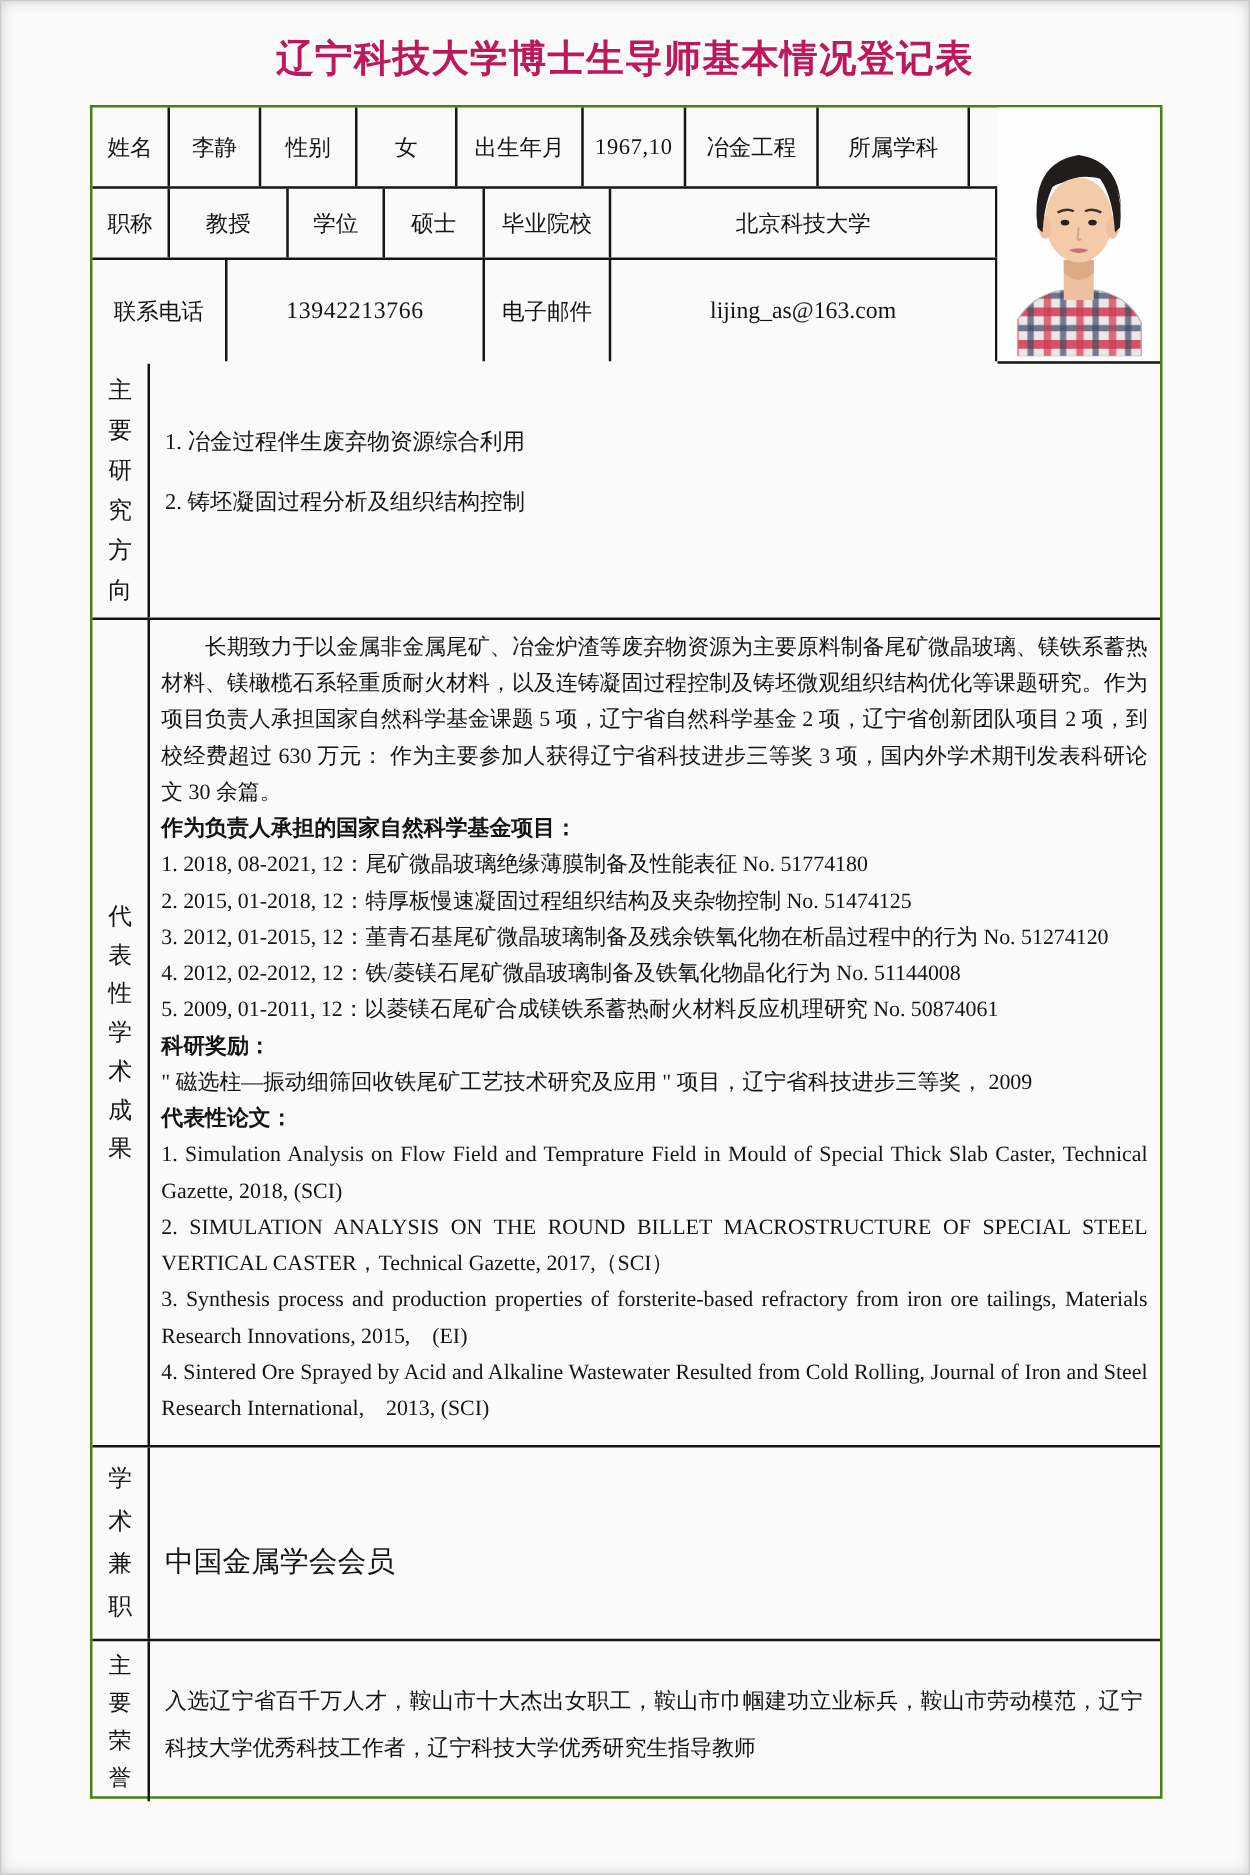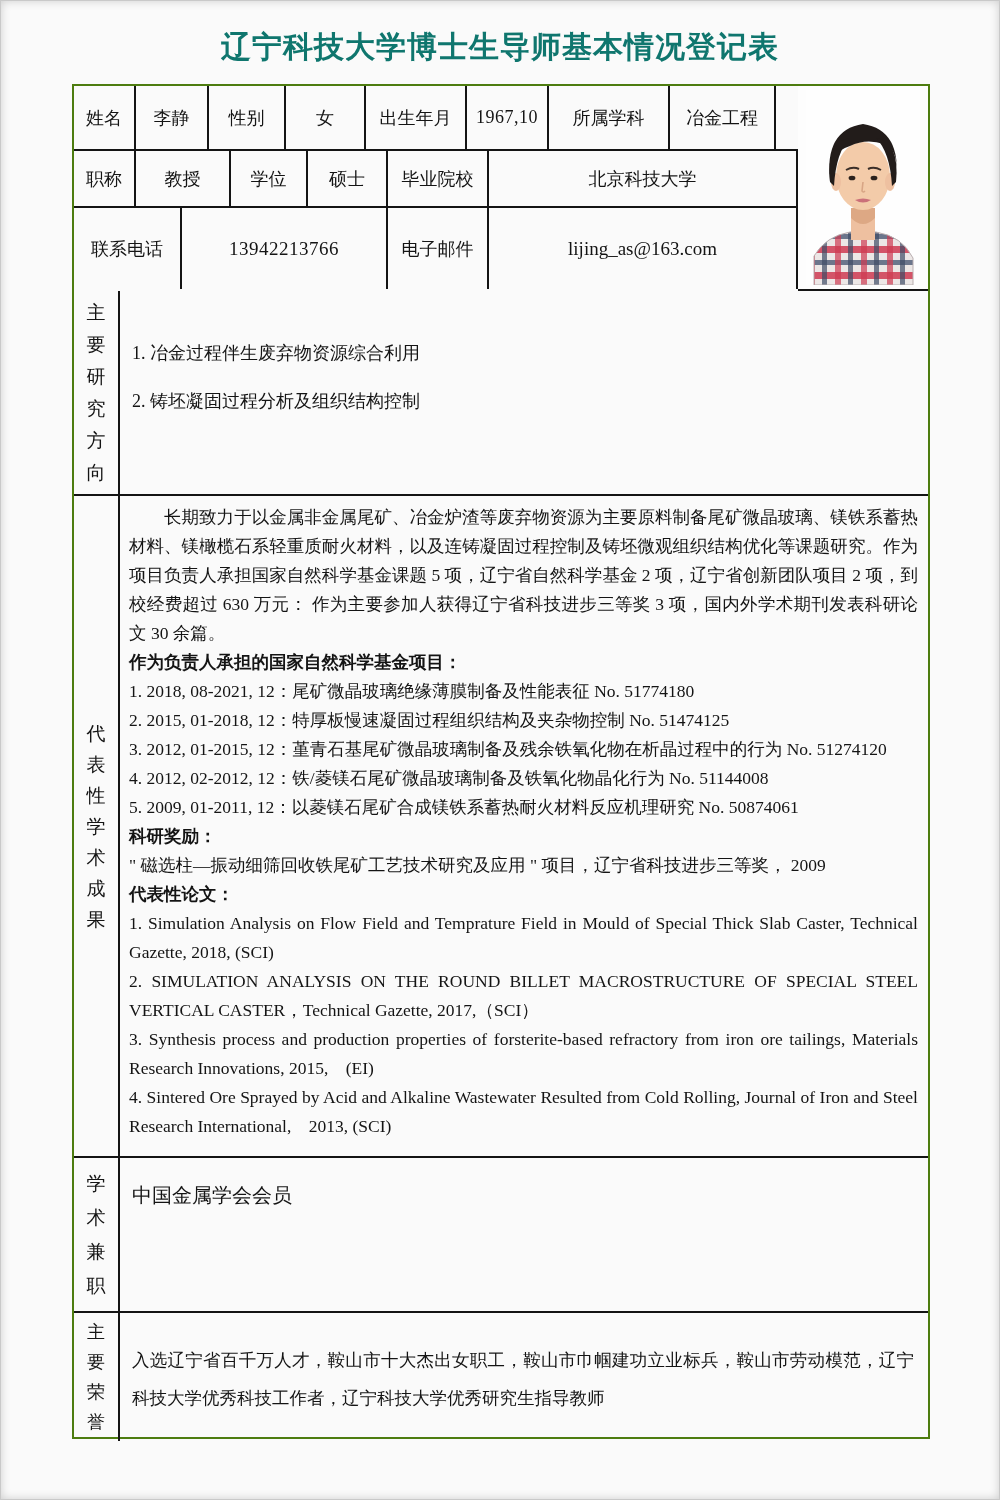--- a/index.html
+++ b/index.html
@@ -17,21 +17,21 @@
     color: #141414;
   }
   .doc-title {
     position: absolute;
     top: 26px; left: 0; right: 0;
     text-align: center;
     font-family: "Liberation Sans", "DejaVu Sans", sans-serif;
     font-size: 30px;
     font-weight: bold;
     letter-spacing: 1px;
-    color: #0f766e;
+    color: #be185d;
   }
   .form {
     position: absolute;
     left: 71px; top: 83px;
     width: 858px; height: 1355px;
     border: 2px solid #4d7c0f;
   }
   .header-block { display: flex; height: 205px; }
   .header-left { width: 724px; }
   .hrow { display: flex; border-bottom: 2px solid #141414; }
@@ -72,21 +72,21 @@
   .research-content p { margin-bottom: 24px; }
   .ach-content {
     padding: 7px 10px 0 9px;
     font-size: 17.5px;
     line-height: 29px;
     text-align: justify;
   }
   .ach-content .intro { text-indent: 2em; }
   .ach-content .bold { font-weight: bold; }
   .ach-content p { margin: 0; }
-  .member-content { padding: 24px 12px 0 12px; font-size: 20px; }
+  .member-content { padding: 76px 12px 0 12px; font-size: 23px; }
   .honor-content {
     padding: 28px 14px 0 12px;
     font-size: 17.5px;
     line-height: 38px;
     text-align: justify;
   }
 </style>
 </head>
 <body>
 
@@ -99,22 +99,22 @@
     <div class="header-block">
       <div class="header-left">
 
         <div class="hrow hrow1">
           <div class="cell" style="width:62px">姓名</div>
           <div class="cell" style="width:73px">李静</div>
           <div class="cell" style="width:77px">性别</div>
           <div class="cell" style="width:80px">女</div>
           <div class="cell" style="width:101px">出生年月</div>
           <div class="cell mono-ish" style="width:82px">1967,10</div>
+          <div class="cell" style="width:106px">冶金工程</div>
           <div class="cell" style="width:121px">所属学科</div>
-          <div class="cell" style="width:106px">冶金工程</div>
         </div>
 
         <div class="hrow hrow2">
           <div class="cell" style="width:62px">职称</div>
           <div class="cell" style="width:95px">教授</div>
           <div class="cell" style="width:77px">学位</div>
           <div class="cell" style="width:80px">硕士</div>
           <div class="cell" style="width:101px">毕业院校</div>
           <div class="cell" style="width:309px">北京科技大学</div>
         </div>

